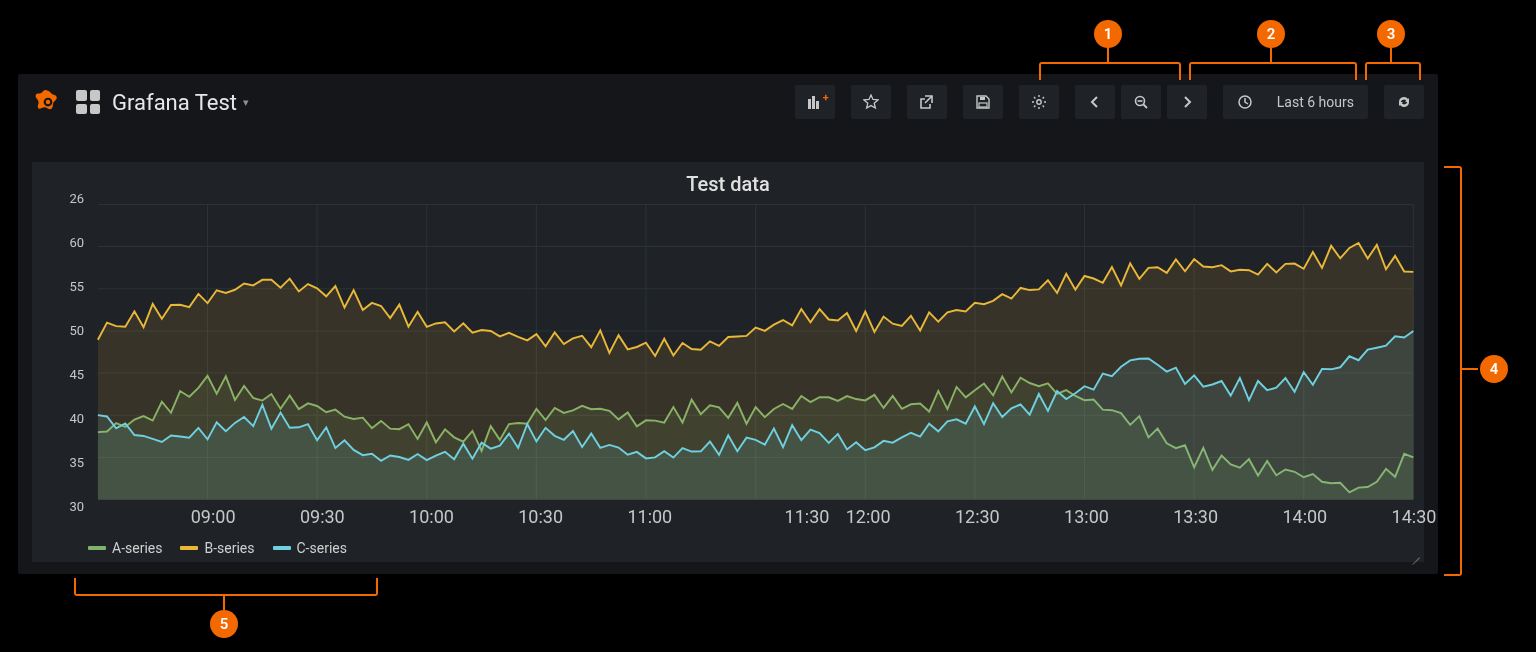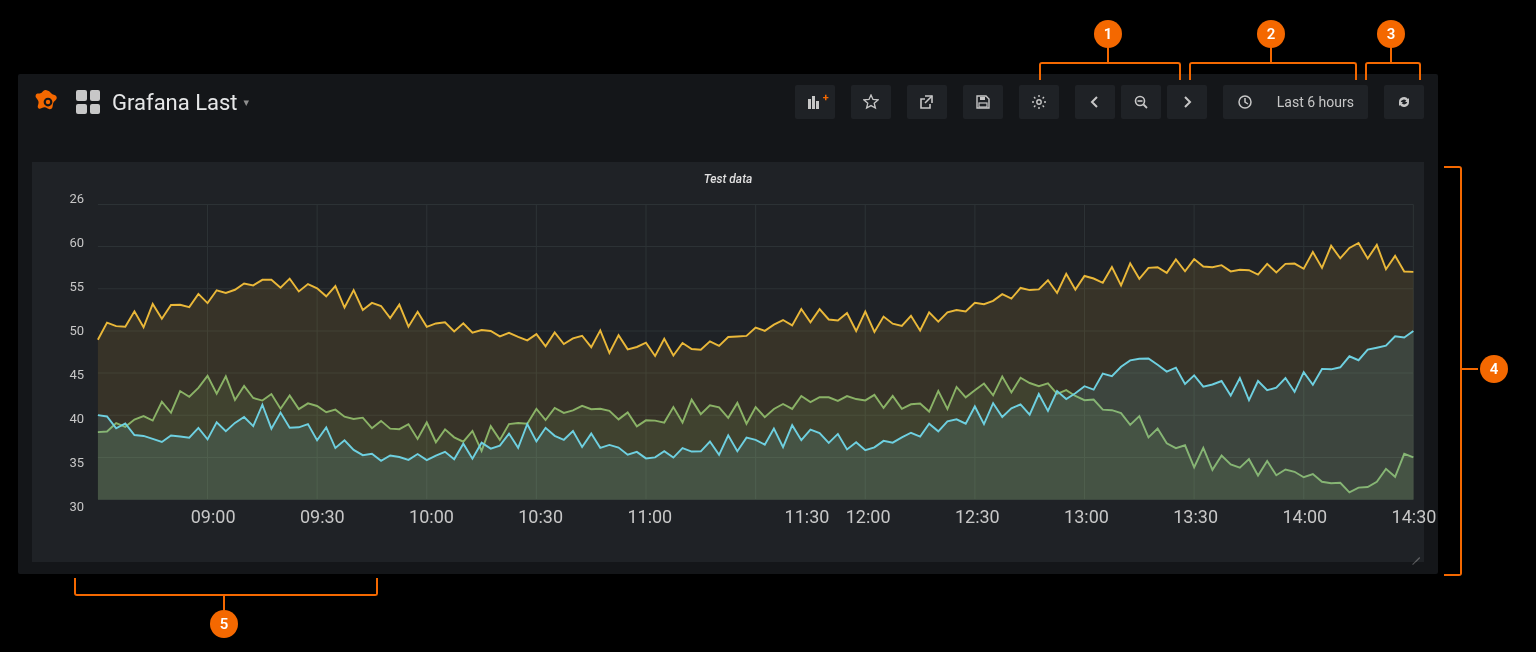--- a/index.html
+++ b/index.html
@@ -12,21 +12,21 @@
   .title{font-size:22px;color:#e6e7e8;font-weight:400;display:flex;align-items:center;gap:6px;cursor:pointer;}
   .title .caret{font-size:11px;color:#8e8e8e;}
   .spacer{flex:1;}
   .tbtn{height:34px;min-width:40px;background:#1f2226;border-radius:2px;display:flex;align-items:center;justify-content:center;color:#c7c7c7;cursor:pointer;margin-left:6px;}
   .tbtn svg{width:16px;height:16px;fill:#c7c7c7;}
   .timebtn{padding:0 14px;gap:24px;color:#c7c7c7;font-size:14px;}
   .nav-group{display:flex;gap:6px;margin-left:6px;}
   .addpanel{position:relative;}
   .addpanel .plus{position:absolute;right:6px;top:6px;font-size:11px;font-weight:bold;color:#f46800;}
   .panel{position:absolute;left:14px;right:14px;top:88px;bottom:12px;background:#1f2226;}
-  .panel-title{text-align:center;color:#e0e0e0;font-size:12px;font-weight:500;padding:10px 0 4px 0;font-style:italic;}
+  .panel-title{text-align:center;color:#e0e0e0;font-size:20px;font-weight:500;padding:10px 0 4px 0;}
   .plot-wrap{position:absolute;left:0;right:0;top:36px;bottom:56px;}
   svg.plot{width:100%;height:100%;display:block;}
   .x-ticks{position:absolute;left:72px;right:10px;bottom:36px;height:20px;}
   .x-ticks span{position:absolute;transform:translateX(-50%);font-size:18px;color:#c7c7c7;}
   .y-ticks{position:absolute;left:0;top:36px;bottom:56px;width:60px;}
   .y-ticks span{position:absolute;right:8px;transform:translateY(50%);font-size:13px;color:#c7c7c7;bottom:0;}
   .legend{position:absolute;left:56px;bottom:6px;display:flex;gap:18px;font-size:14px;color:#d0d0d0;}
   .legend-item{display:flex;align-items:center;gap:6px;cursor:pointer;}
   .swatch{width:18px;height:4px;border-radius:1px;}
   .resize-handle{position:absolute;right:4px;bottom:4px;width:10px;height:10px;opacity:.45;cursor:nwse-resize;}
@@ -76,21 +76,21 @@
             <circle cx="16" cy="16" r="2.5" fill="#f46800"></circle>
           </svg>
       </div>
       <div class="dash-btn">
           <span></span>
           <span></span>
           <span></span>
           <span></span>
         </div>
       <div class="title">
-        <span>Grafana Last</span>
+        <span>Grafana Test</span>
         <span class="caret">▾</span>
       </div>
       <div class="spacer"></div>
       <div class="tbtn addpanel">
         <svg viewBox="0 0 16 16">
             <rect x="1" y="5" width="3" height="10"></rect>
             <rect x="5" y="2" width="3" height="13"></rect>
             <rect x="9" y="7" width="3" height="8"></rect>
           </svg>
         <span class="plus">+</span>
@@ -207,16 +207,30 @@
           <span style="left: 41.6667%;">11:00</span>
           <span style="left: 50%; margin-left: 48px;">11:30</span>
           <span style="left: 58.3333%;">12:00</span>
           <span style="left: 66.6667%;">12:30</span>
           <span style="left: 75%;">13:00</span>
           <span style="left: 83.3333%;">13:30</span>
           <span style="left: 91.6667%;">14:00</span>
           <span style="left: 100%;">14:30</span>
         </div>
 
+      <div class="legend" id="legend">
+          <div class="legend-item">
+            <span class="swatch" style="background: rgb(126, 178, 109);"></span>
+            <span>A-series</span>
+          </div>
+          <div class="legend-item">
+            <span class="swatch" style="background: rgb(234, 184, 57);"></span>
+            <span>B-series</span>
+          </div>
+          <div class="legend-item">
+            <span class="swatch" style="background: rgb(110, 208, 224);"></span>
+            <span>C-series</span>
+          </div>
+        </div>
       <div class="resize-handle"></div>
     </div>
   </div>
 </div>
 
 </body></html>

